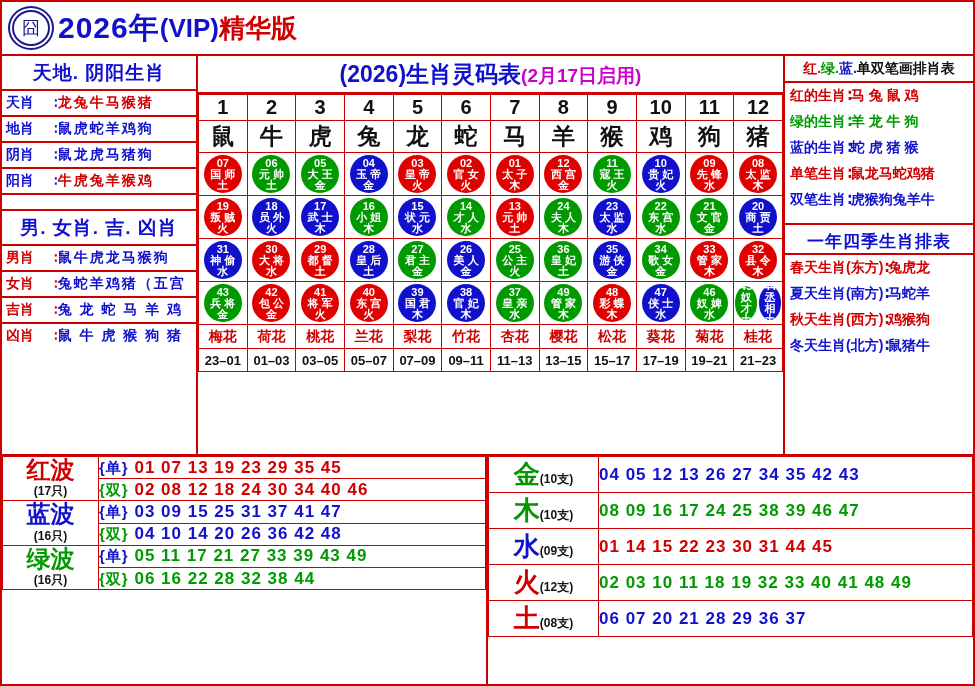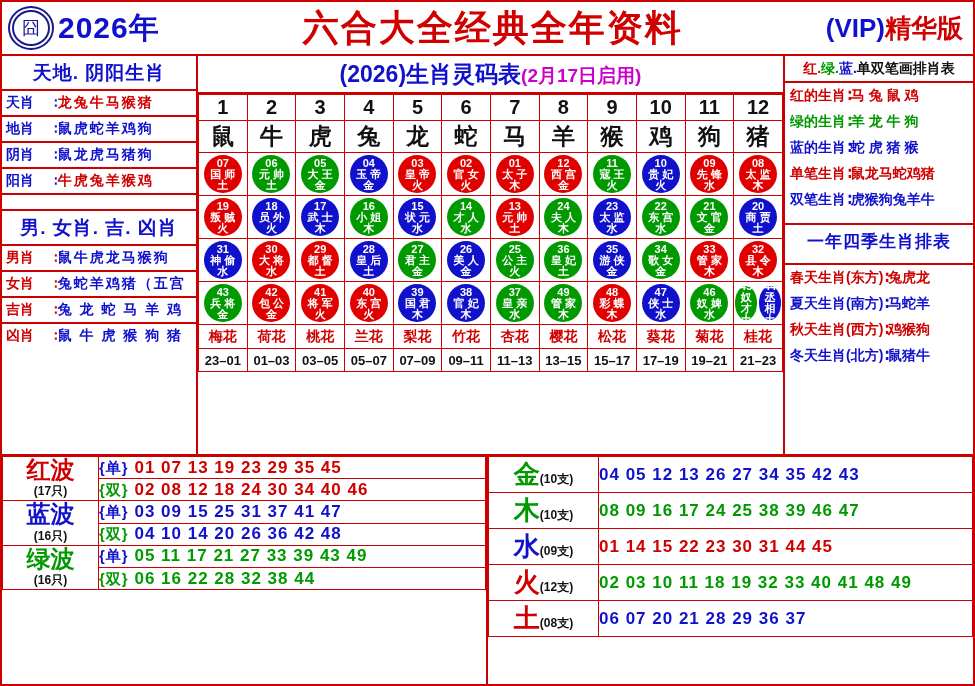--- a/index.html
+++ b/index.html
@@ -189,21 +189,21 @@
     padding: 4px 5px;
     font-size: 14px;
     font-weight: bold;
     white-space: nowrap;
   }
   .rbox-title2 {
     text-align: center;
     font-weight: bold;
     font-size: 17px;
     color: #1111cc;
-    padding: 5px 0 10px;
+    padding: 5px 0 0;
     border-top: 2px solid #c00;
     border-bottom: 2px solid #c00;
     letter-spacing: 1px;
   }
 
   
   .bottom-row {
     display: flex;
     height: 228px;
   }
@@ -241,21 +241,20 @@
 <div class="page">
 
   <div class="header">
     <div class="logo">
       <svg width="40" height="38" viewBox="0 0 40 38">
         <ellipse cx="20" cy="19" rx="18" ry="17" fill="none" stroke="#1a1a8f" stroke-width="2"></ellipse>
         <text x="20" y="25" font-size="18" fill="#1a1a8f" text-anchor="middle" font-family="DejaVu Serif, serif">囧</text>
       </svg>
     </div>
     <div class="year-title">2026年</div>
-    <div class="main-title">六合大全经典全年资料</div>
     <div class="vip">
       <span class="v1">(VIP)</span><span class="v2">精华版</span>
     </div>
   </div>
 
   <div class="body-row">
 
     <div class="col-left">
       <div class="lbox-title">天地. 阴阳生肖</div>
 

